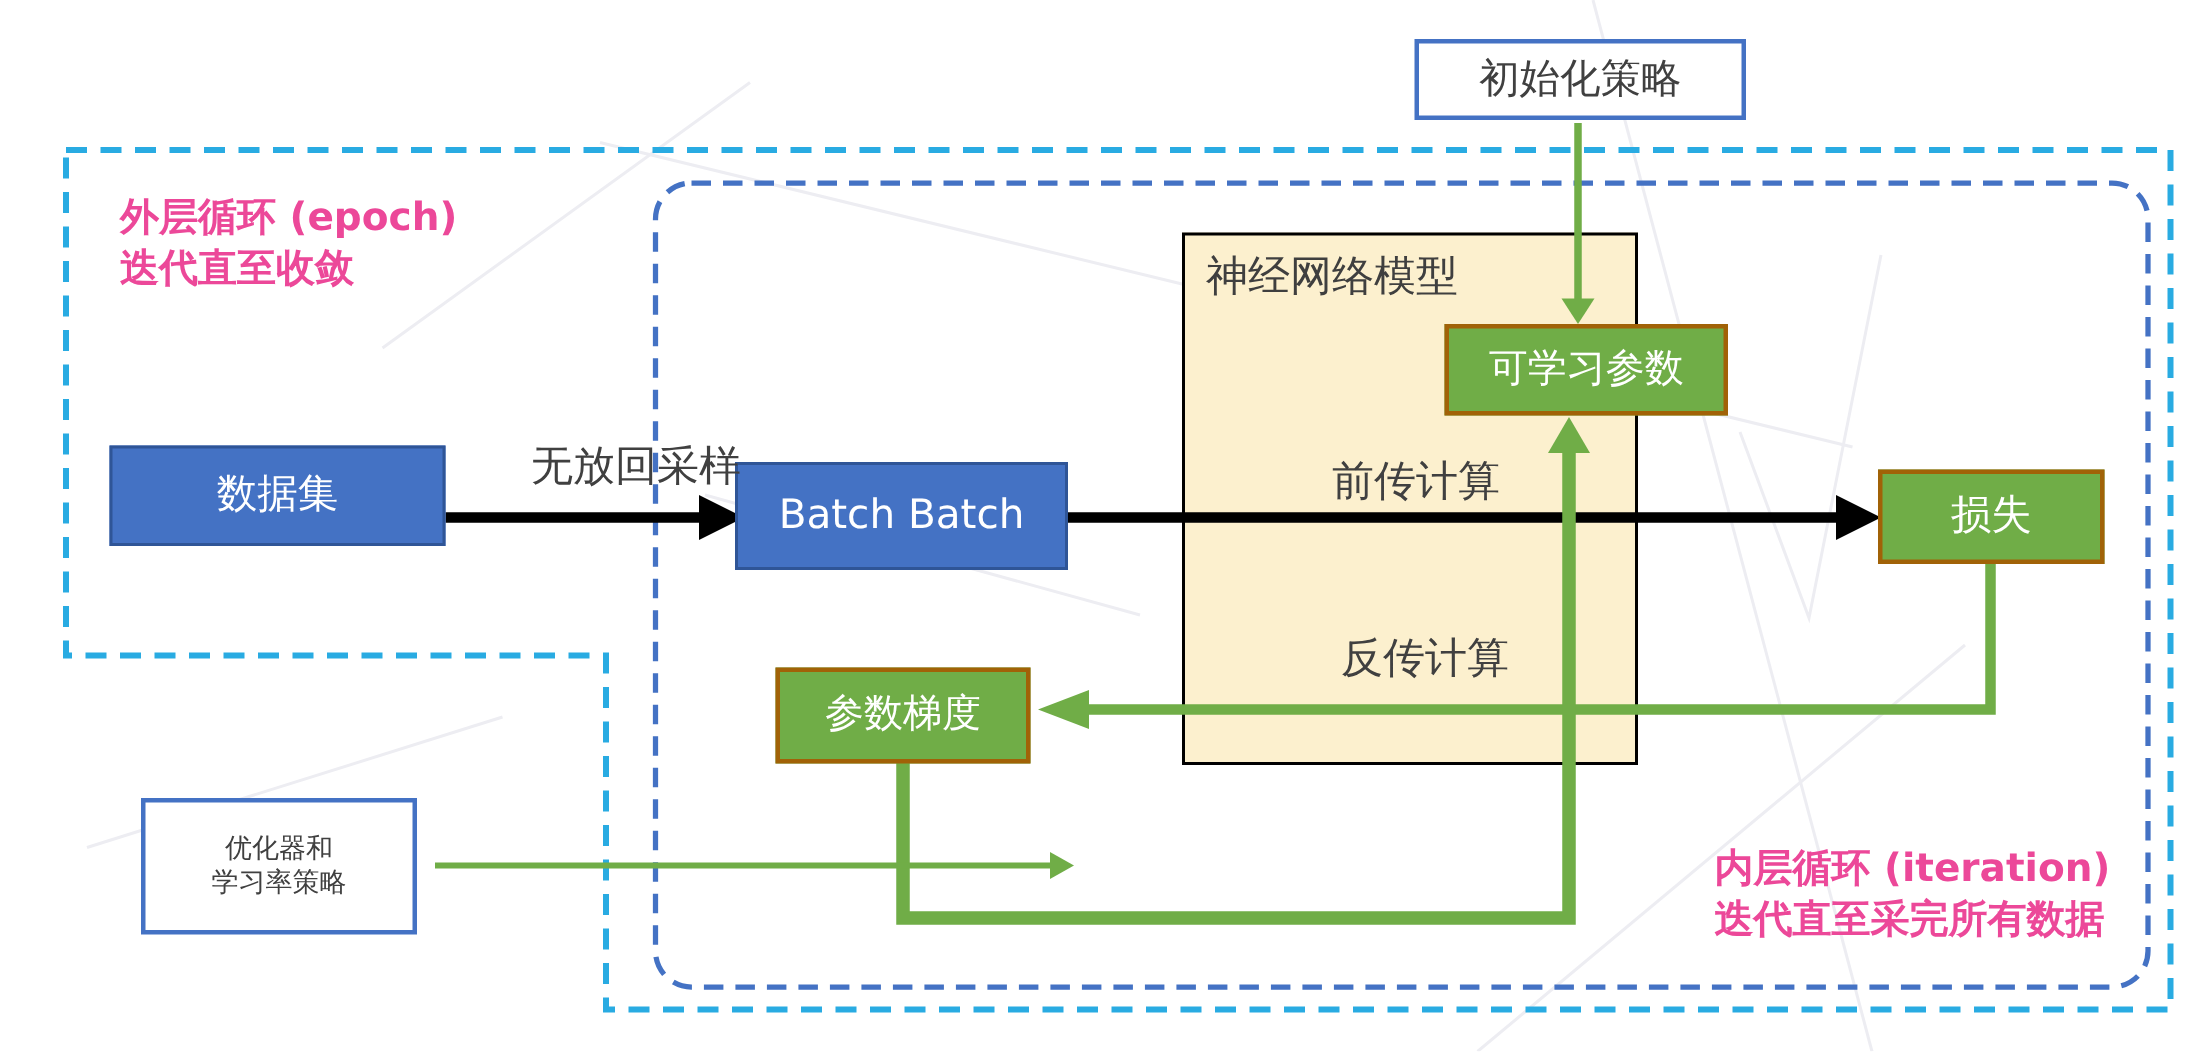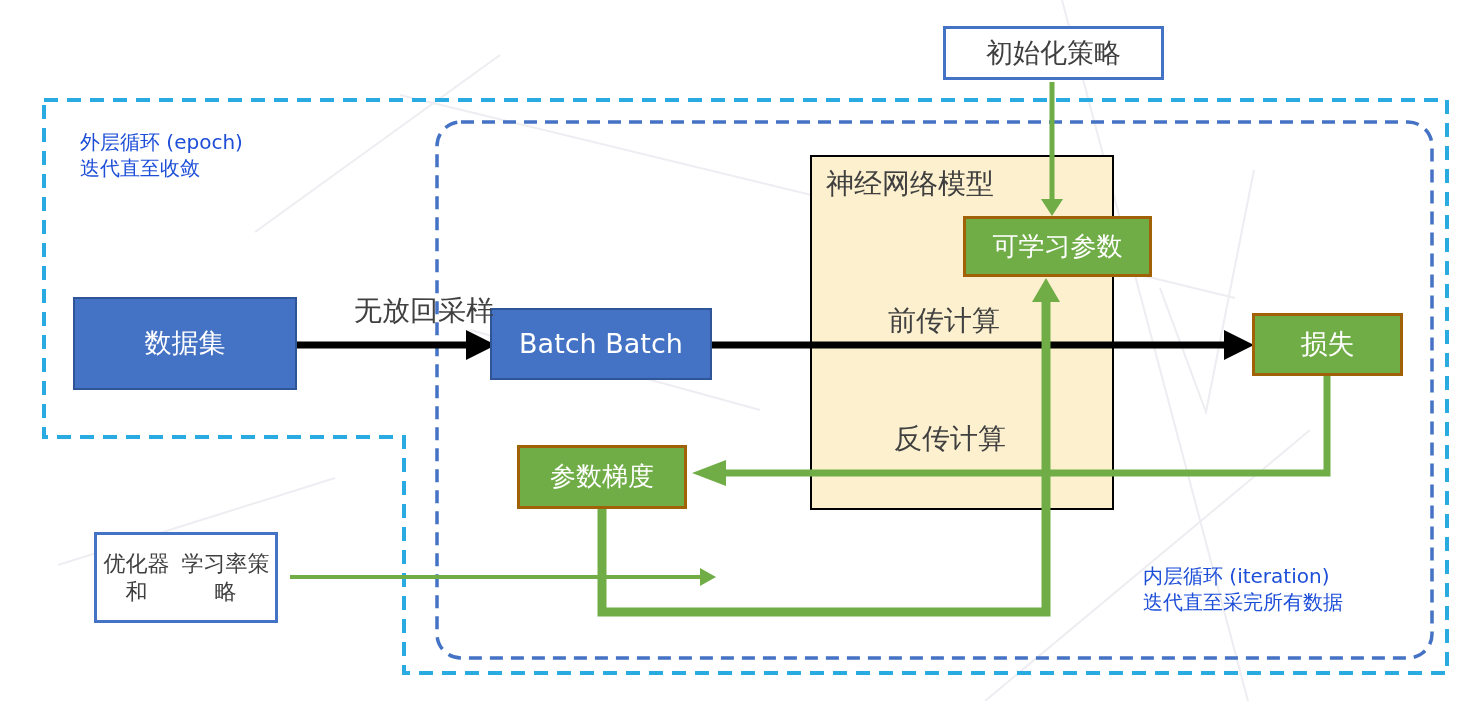--- a/index.html
+++ b/index.html
@@ -27,45 +27,45 @@
   }
   .model-title{
     position:absolute;left:14px;top:8px;
     font-size:28px;color:#3F3F3F;white-space:nowrap;
   }
   .edge-label{
     position:absolute;font-size:28px;color:#404040;
     white-space:nowrap;text-align:center;
   }
   .loop-label{
-    position:absolute;font-size:20px;line-height:1.3;
-    color:#1d4ed8;white-space:nowrap;
+    position:absolute;font-size:26px;line-height:1.3;
+    color:#ec4899;white-space:nowrap;font-weight:bold;
   }
-  .two-line{flex-direction:row;line-height:1.25;font-size:22px;}
+  .two-line{flex-direction:column;line-height:1.25;font-size:18px;}
 </style>
 </head>
 <body>
 
 <div class="canvas">
 
   <svg class="layer" width="1472" height="701">
     <g stroke="#EDEDF2" stroke-width="2" fill="none">
       <path d="M1062,0 L1248,701"></path>
       <path d="M400,95 L1235,298"></path>
       <path d="M1160,288 L1206,412 L1254,170"></path>
       <path d="M985,701 L1310,430"></path>
       <path d="M58,565 L335,478"></path>
       <path d="M255,232 L500,55"></path>
       <path d="M470,330 L760,410"></path>
     </g>
     <path d="M44,100 H1447 V673 H404 V437 H44 Z" fill="none" stroke="#29ABE2" stroke-width="4" stroke-dasharray="14 9"></path>
     <rect x="437" y="122" width="995" height="536" rx="24" fill="none" stroke="#4472C4" stroke-width="3.5" stroke-dasharray="13 8"></rect>
   </svg>
 
-  <div class="model-box" style="left:810px;top:155px;width:304px;height:355px;">
+  <div class="model-box" style="left:788px;top:155px;width:304px;height:355px;">
     <div class="model-title">神经网络模型</div>
   </div>
 
   <svg class="layer" width="1472" height="701">
 
     <g>
       <line x1="297" y1="345" x2="466" y2="345" stroke="#000000" stroke-width="7"></line>
       <polygon points="466,330 496,345 466,360" fill="#000000"></polygon>
     </g>
 
@@ -92,21 +92,21 @@
     <g>
       <line x1="290" y1="577" x2="700" y2="577" stroke="#70AD47" stroke-width="4"></line>
       <polygon points="700,568 700,586 716,577" fill="#70AD47"></polygon>
     </g>
   </svg>
 
   <div class="node node-outline" style="left:943px;top:26px;width:221px;height:54px;">
     <span>初始化策略</span>
   </div>
 
-  <div class="node node-blue" style="left:73px;top:297px;width:224px;height:93px;">
+  <div class="node node-blue" style="left:73px;top:297px;width:224px;height:67px;">
     <span>数据集</span>
   </div>
 
   <div class="node node-blue" style="left:490px;top:308px;width:222px;height:72px;">
     <span>Batch Batch</span>
   </div>
 
   <div class="node node-green" style="left:963px;top:216px;width:189px;height:61px;font-size:26px;">
     <span>可学习参数</span>
   </div>

